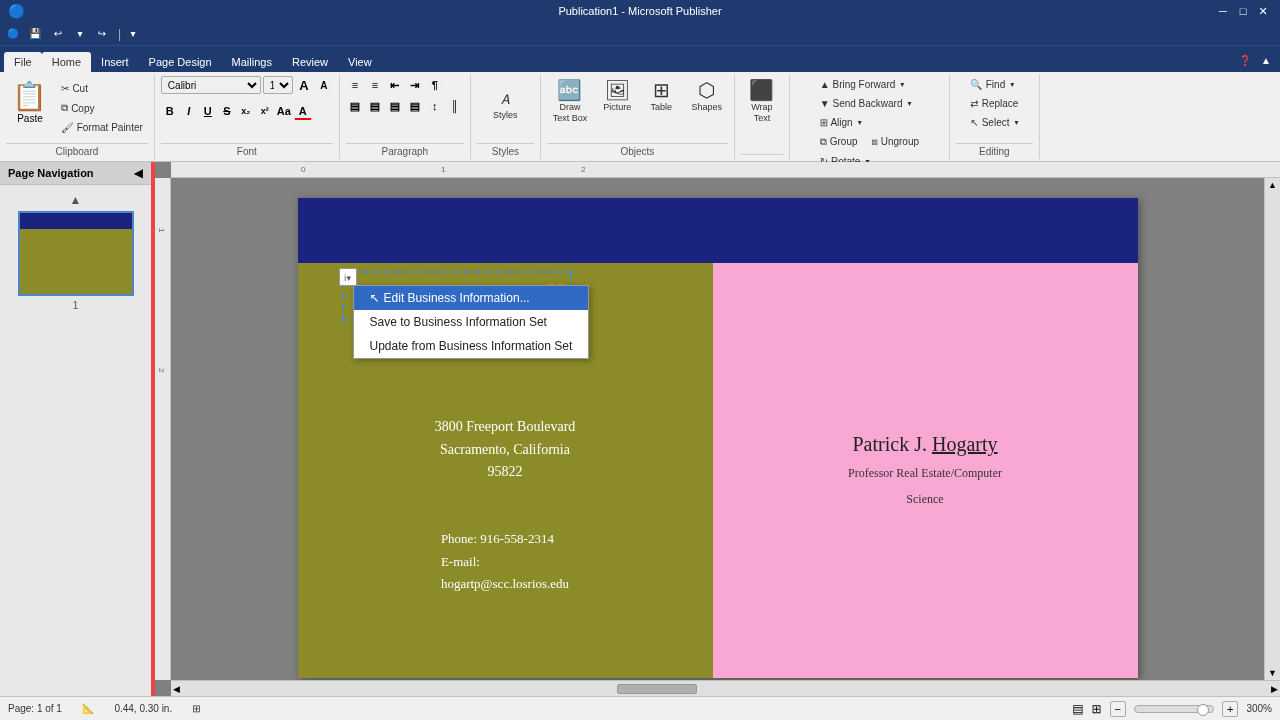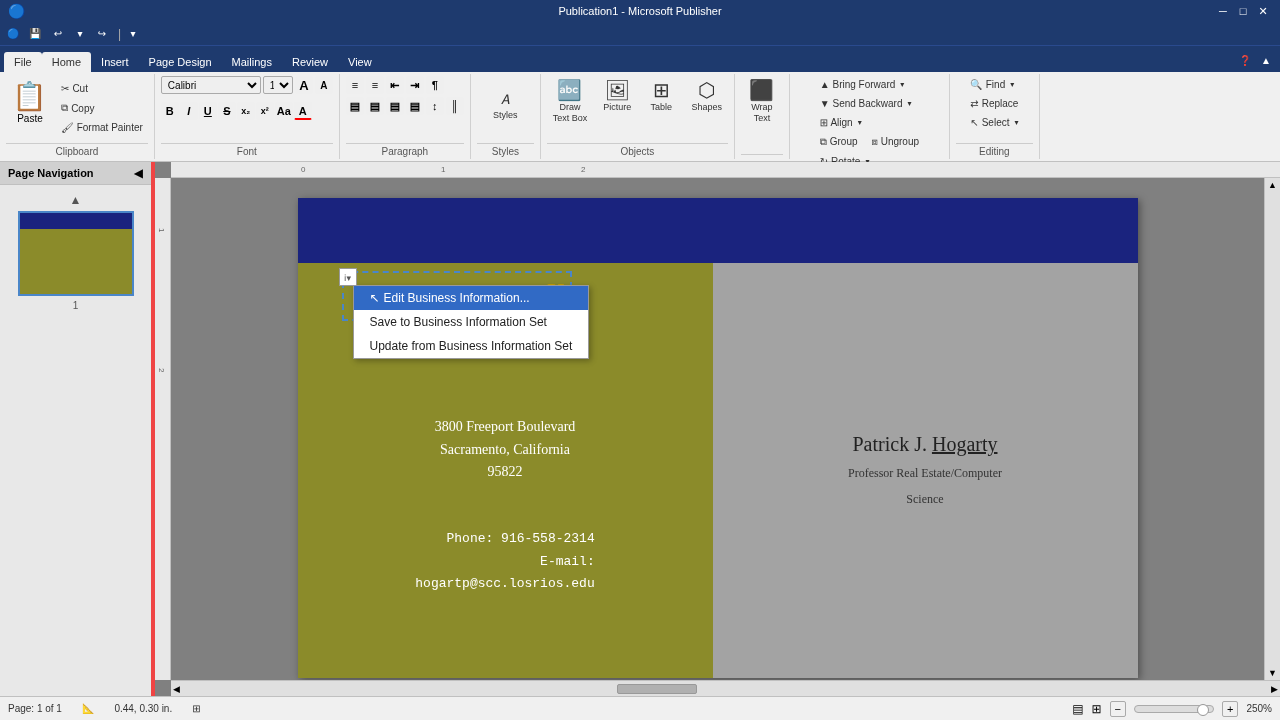--- a/index.html
+++ b/index.html
@@ -61,23 +61,23 @@
     .page-num { text-align: center; font-size: 10px; color: #555; }
 
     
     .canvas-area { flex: 1; background: #808080; overflow: auto; position: relative; }
 
     
     .pub-page { width: 840px; height: 480px; background: white; margin: 0 auto; position: relative; box-shadow: 2px 2px 8px rgba(0,0,0,0.4); }
     .pub-header { background: #1a237e; height: 65px; width: 100%; }
     .pub-body { display: flex; height: 415px; }
     .pub-left { background: #8b8b2a; width: 415px; display: flex; flex-direction: column; align-items: center; justify-content: center; gap: 15px; color: white; padding: 20px; }
-    .pub-right { flex: 1; background: #a3a3a3; display: flex; flex-direction: column; align-items: center; justify-content: center; gap: 8px; padding: 20px; }
+    .pub-right { flex: 1; background: #f9a8d4; display: flex; flex-direction: column; align-items: center; justify-content: center; gap: 8px; padding: 20px; }
     .business-address { text-align: center; font-size: 14px; line-height: 1.6; font-family: 'Times New Roman', serif; }
-    .contact-info { text-align: right; font-size: 13px; line-height: 1.7; font-family: Liberation Mono, monospace; }
+    .contact-info { text-align: left; font-size: 13px; line-height: 1.7; font-family: Liberation Serif, serif; }
 
     .person-name { font-size: 20px; font-family: 'Times New Roman', serif; color: #222; }
     .person-title { font-size: 12px; font-family: 'Times New Roman', serif; color: #333; text-align: center; line-height: 1.5; }
 
     
     .context-menu { position: absolute; top: 60px; left: 58px; background: white; border: 1px solid #999; box-shadow: 2px 2px 6px rgba(0,0,0,0.3); min-width: 220px; z-index: 100; }
     .context-menu-item { padding: 5px 16px; font-size: 12px; color: #222; cursor: pointer; display: flex; align-items: center; }
     .context-menu-item:hover, .context-menu-item.active { background: #316ac5; color: white; }
     .context-menu-item.active { background: #316ac5; color: white; }
 
@@ -371,15 +371,15 @@
   <span>0.44, 0.30 in.</span>
   <span>⊞</span>
   <div class="status-right">
     <button style="background:none;border:none;cursor:pointer;font-size:12px;">▤</button>
     <button style="background:none;border:none;cursor:pointer;font-size:12px;">⊞</button>
     <button style="background:none;border:1px solid #aaa;cursor:pointer;font-size:11px;padding:1px 4px;border-radius:2px;">−</button>
     <div style="width:80px; height:8px; background:#ddd; border:1px solid #aaa; border-radius:4px; position:relative; cursor:pointer;">
       <div style="position:absolute; right:4px; top:-2px; width:12px; height:12px; background:#fff; border:1px solid #999; border-radius:50%;"></div>
     </div>
     <button style="background:none;border:1px solid #aaa;cursor:pointer;font-size:11px;padding:1px 4px;border-radius:2px;">+</button>
-    <span>250%</span>
+    <span>300%</span>
   </div>
 </div>
 
 </body></html>

